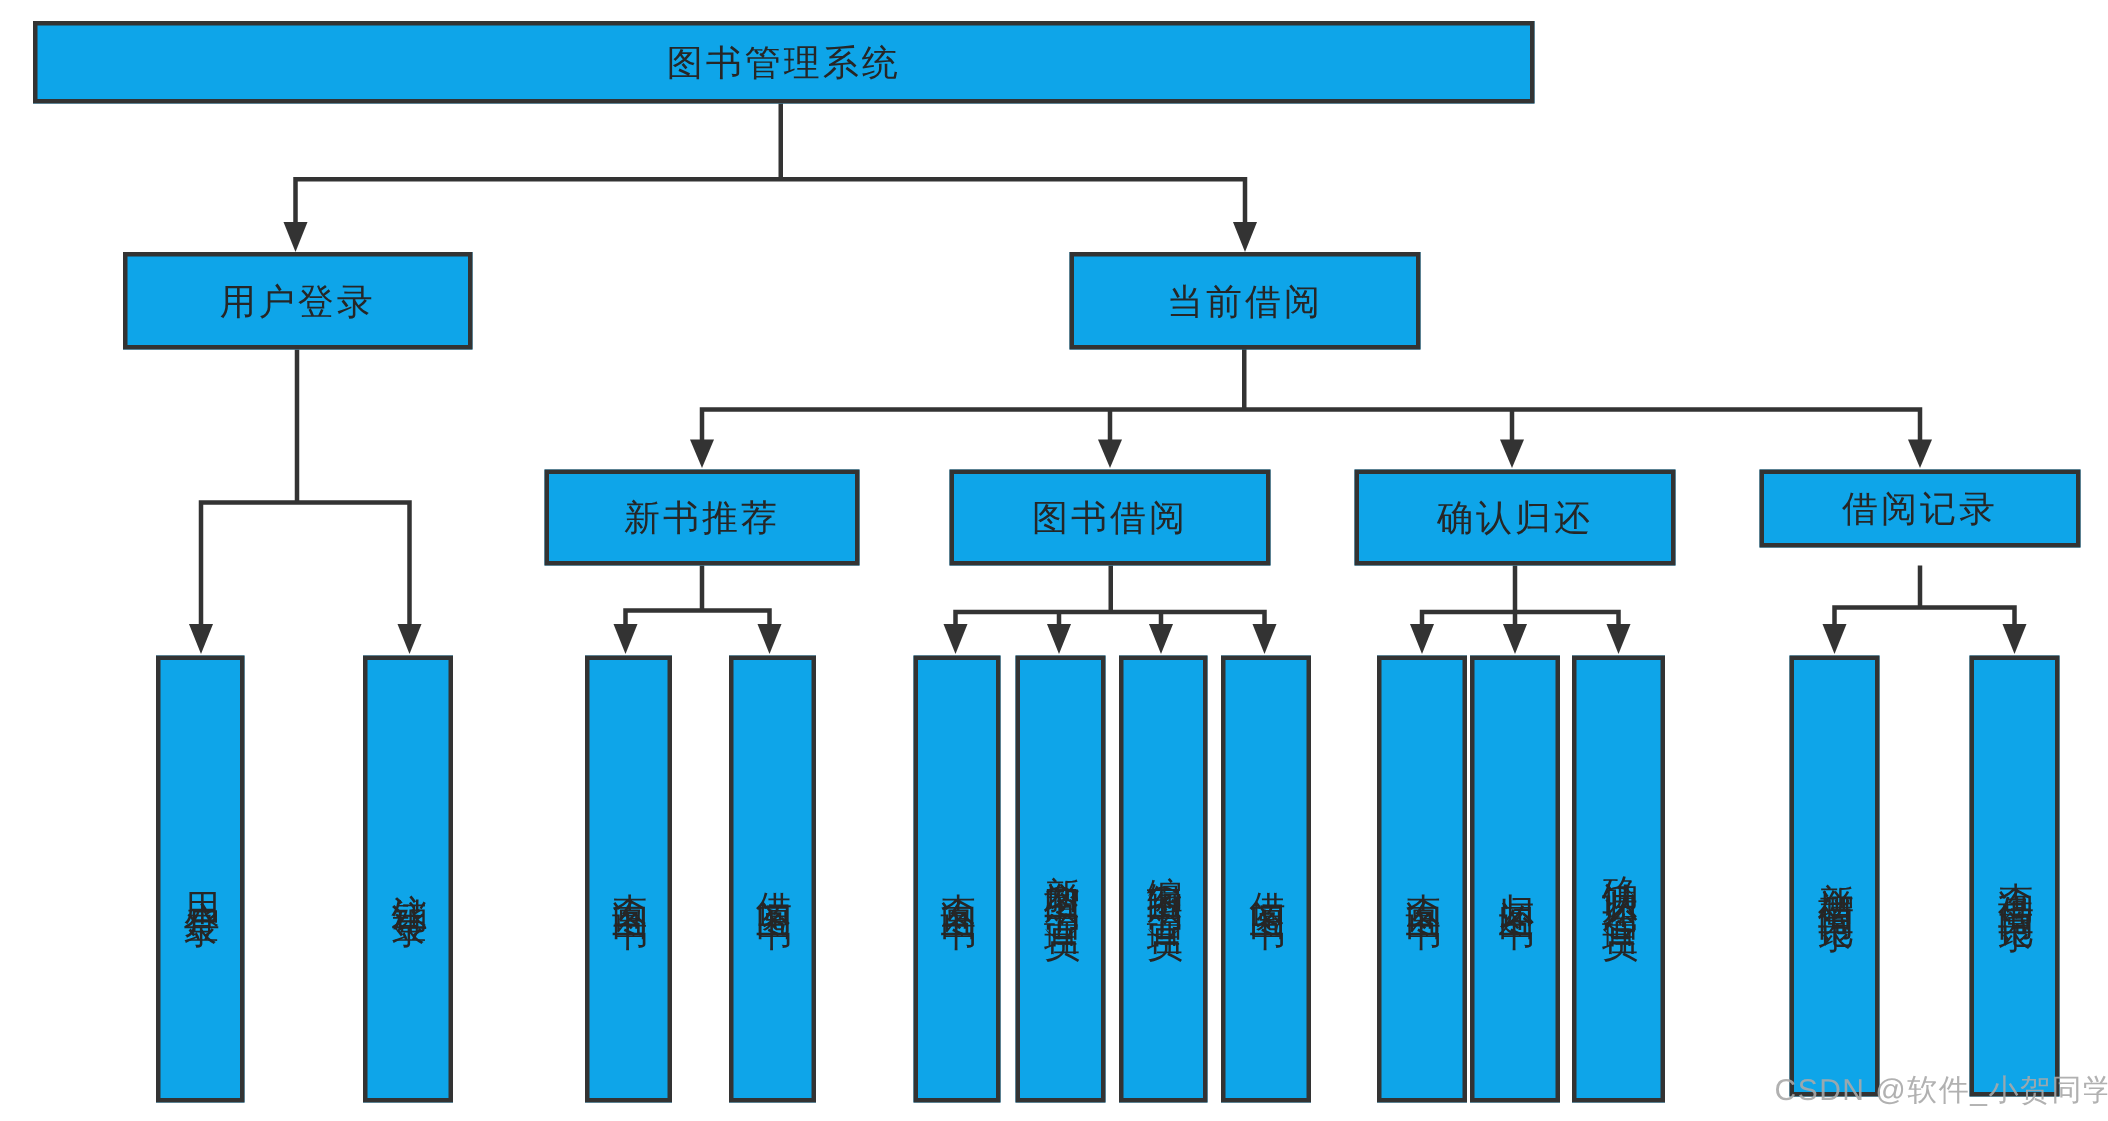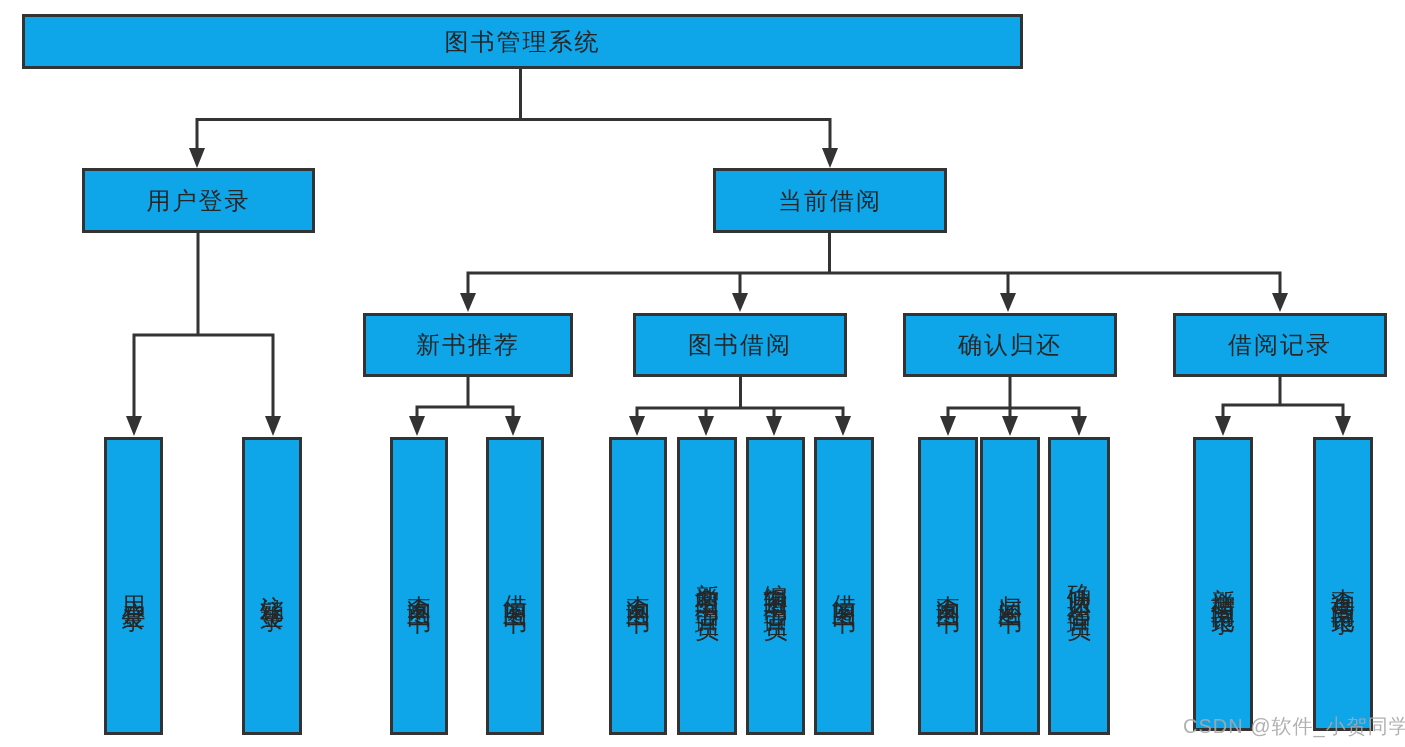--- a/index.html
+++ b/index.html
@@ -118,21 +118,21 @@
 
   <div class="box" style="left:363px; top:313px; width:210px; height:64px;">
     <span class="lbl">新书推荐</span>
   </div>
   <div class="box" style="left:633px; top:313px; width:214px; height:64px;">
     <span class="lbl">图书借阅</span>
   </div>
   <div class="box" style="left:903px; top:313px; width:214px; height:64px;">
     <span class="lbl">确认归还</span>
   </div>
-  <div class="box" style="left:1173px; top:313px; width:214px; height:64px;">
+  <div class="box" style="left:1173px; top:313px; width:214px; height:52px;">
     <span class="lbl">借阅记录</span>
   </div>
 
   <div class="box v" style="left:104px; top:437px; width:59px; height:298px;">
     <span class="lbl">用户登录</span>
   </div>
   <div class="box v" style="left:242px; top:437px; width:60px; height:298px;">
     <span class="lbl">注销登录</span>
   </div>
 

